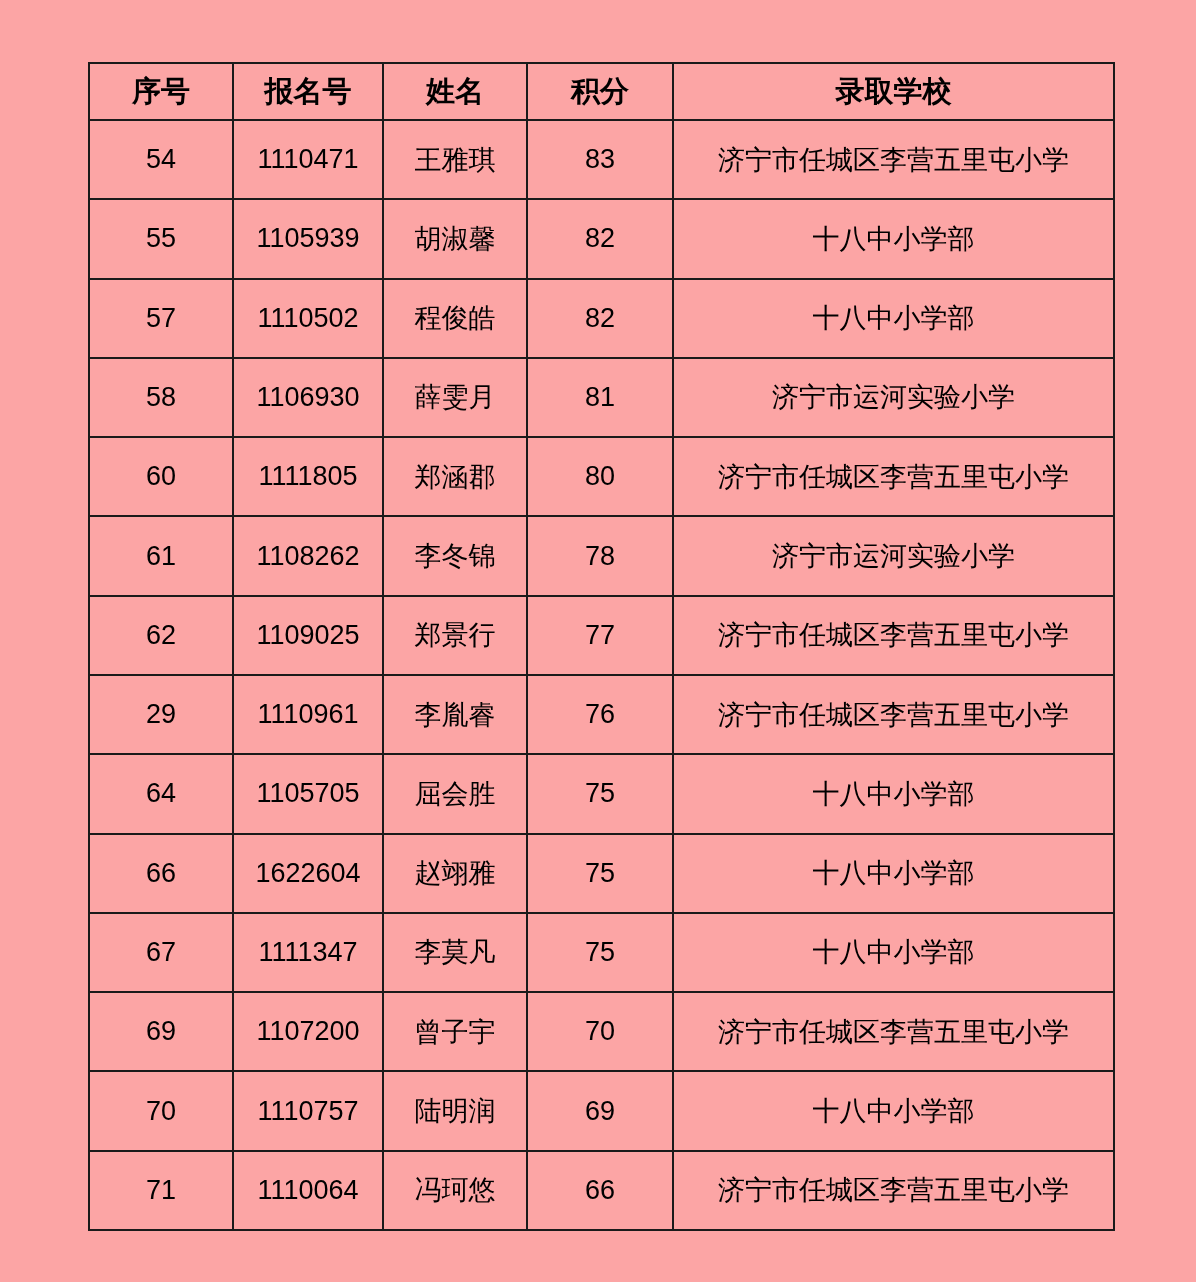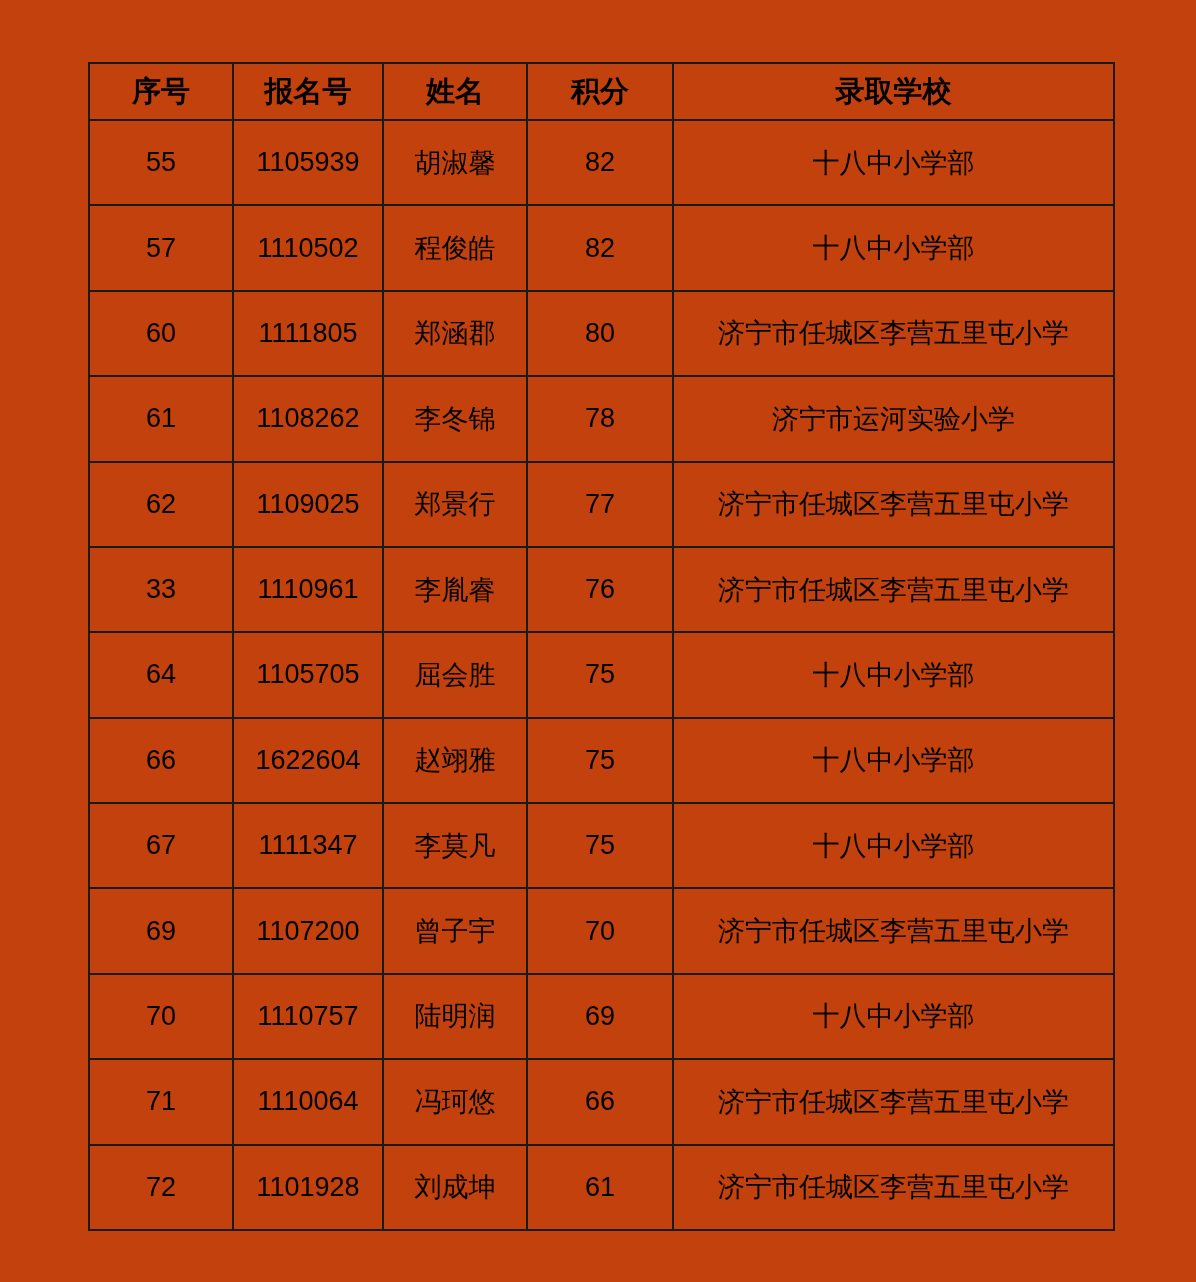--- a/index.html
+++ b/index.html
@@ -4,21 +4,21 @@
 <style>
   html, body {
     margin: 0;
     padding: 0;
     background: #ffffff;
   }
   .page {
     position: relative;
     width: 1196px;
     height: 1282px;
-    background: #c2410c;
+    background: #fca5a5;
     overflow: hidden;
   }
   table.admission-table {
     position: absolute;
     left: 88px;
     top: 62px;
     width: 1025px;
     height: 1169px;
     border-collapse: collapse;
     table-layout: fixed;
@@ -74,32 +74,46 @@
       <tr>
         <th>序号</th>
         <th>报名号</th>
         <th>姓名</th>
         <th>积分</th>
         <th>录取学校</th>
       </tr>
     </thead>
     <tbody id="table-body">
         <tr>
+          <td class="num">54</td>
+          <td class="num">1110471</td>
+          <td class="cjk">王雅琪</td>
+          <td class="num">83</td>
+          <td class="cjk">济宁市任城区李营五里屯小学</td>
+        </tr>
+        <tr>
           <td class="num">55</td>
           <td class="num">1105939</td>
           <td class="cjk">胡淑馨</td>
           <td class="num">82</td>
           <td class="cjk">十八中小学部</td>
         </tr>
         <tr>
           <td class="num">57</td>
           <td class="num">1110502</td>
           <td class="cjk">程俊皓</td>
           <td class="num">82</td>
           <td class="cjk">十八中小学部</td>
+        </tr>
+        <tr>
+          <td class="num">58</td>
+          <td class="num">1106930</td>
+          <td class="cjk">薛雯月</td>
+          <td class="num">81</td>
+          <td class="cjk">济宁市运河实验小学</td>
         </tr>
         <tr>
           <td class="num">60</td>
           <td class="num">1111805</td>
           <td class="cjk">郑涵郡</td>
           <td class="num">80</td>
           <td class="cjk">济宁市任城区李营五里屯小学</td>
         </tr>
         <tr>
           <td class="num">61</td>
@@ -109,21 +123,21 @@
           <td class="cjk">济宁市运河实验小学</td>
         </tr>
         <tr>
           <td class="num">62</td>
           <td class="num">1109025</td>
           <td class="cjk">郑景行</td>
           <td class="num">77</td>
           <td class="cjk">济宁市任城区李营五里屯小学</td>
         </tr>
         <tr>
-          <td class="num">33</td>
+          <td class="num">29</td>
           <td class="num">1110961</td>
           <td class="cjk">李胤睿</td>
           <td class="num">76</td>
           <td class="cjk">济宁市任城区李营五里屯小学</td>
         </tr>
         <tr>
           <td class="num">64</td>
           <td class="num">1105705</td>
           <td class="cjk">屈会胜</td>
           <td class="num">75</td>
@@ -157,22 +171,15 @@
           <td class="num">69</td>
           <td class="cjk">十八中小学部</td>
         </tr>
         <tr>
           <td class="num">71</td>
           <td class="num">1110064</td>
           <td class="cjk">冯珂悠</td>
           <td class="num">66</td>
           <td class="cjk">济宁市任城区李营五里屯小学</td>
         </tr>
-        <tr>
-          <td class="num">72</td>
-          <td class="num">1101928</td>
-          <td class="cjk">刘成坤</td>
-          <td class="num">61</td>
-          <td class="cjk">济宁市任城区李营五里屯小学</td>
-        </tr>
       </tbody>
   </table>
 </div>
 
 </body></html>

